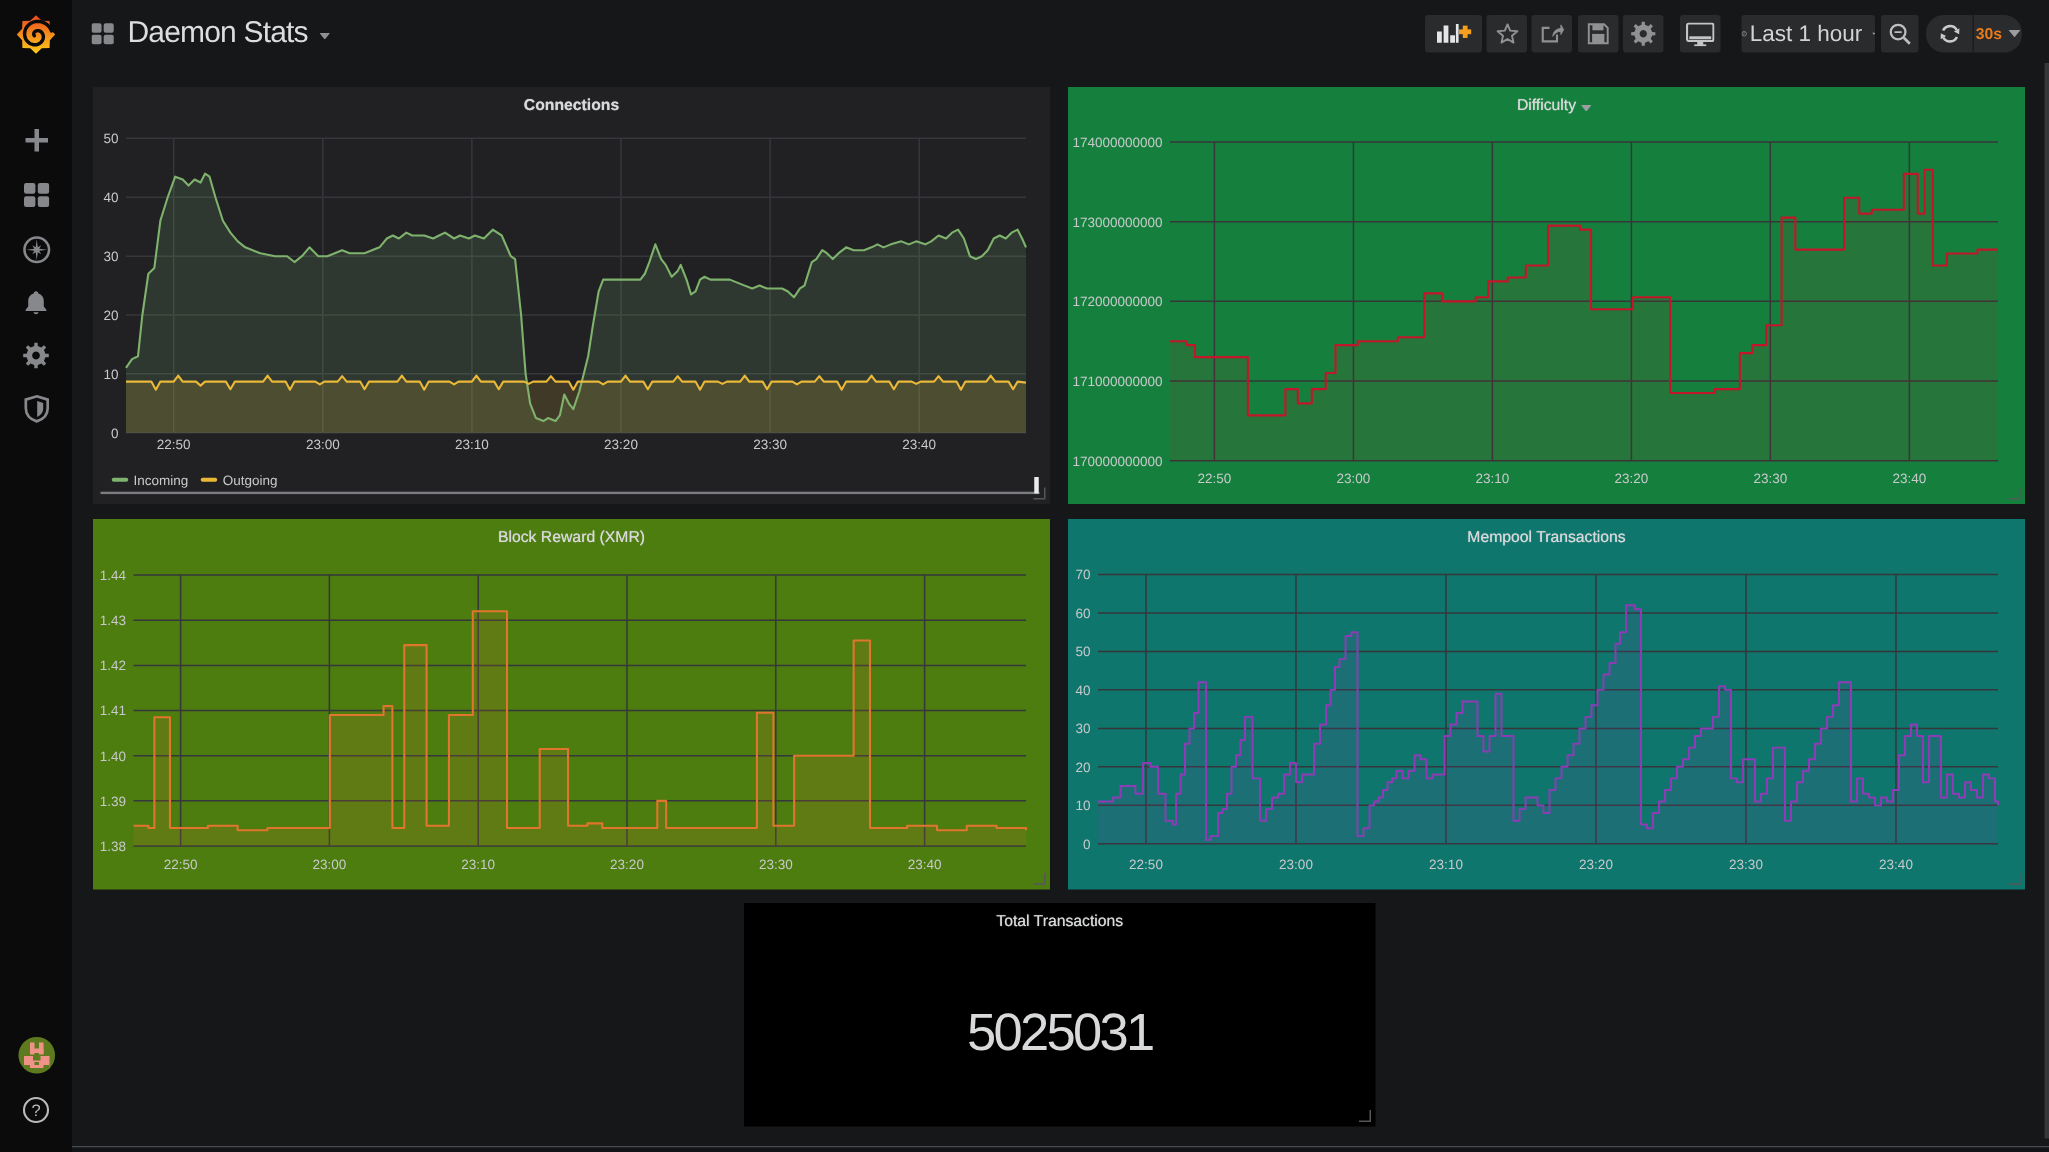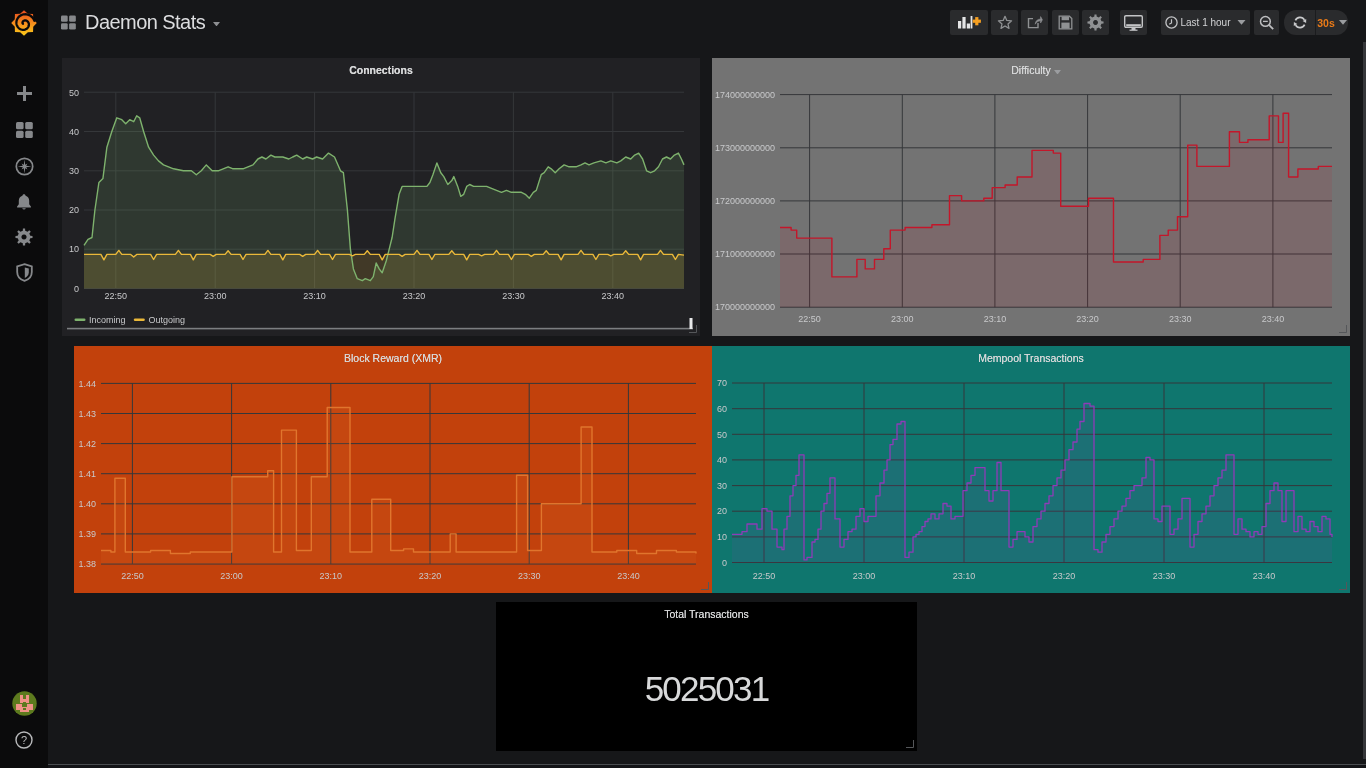--- a/index.html
+++ b/index.html
@@ -41,21 +41,21 @@
         <rect x="71.8" y="260.5" width="11" height="2.6" rx="1.3" fill="#EAB839"></rect>
         <text x="86.5" y="265">Outgoing</text>
       </g>
       <rect x="5" y="269.8" width="626" height="1.6" fill="#7c7e81"></rect>
       <rect x="627.5" y="260" width="3" height="11" fill="#e9eaeb"></rect>
     </svg>
     <svg width="10" height="10" style="position:absolute;right:2px;bottom:2px">
       <path d="M 1 8.5 L 8.5 8.5 L 8.5 1" fill="none" stroke="#55575a" stroke-width="1"></path>
     </svg>
   </div>
-<div style="position:absolute;left:712px;top:58px;width:638px;height:278px;background:#737373">
+<div style="position:absolute;left:712px;top:58px;width:638px;height:278px;background:#15803d">
     <div style="position:absolute;top:3.5px;left:0;width:100%;height:16px;display:flex;align-items:center;justify-content:center;font-size:10.5px;font-weight:400;color:#d8d9da;text-shadow:0 0 0.6px rgba(216,217,218,0.9)">Difficulty</div>
     <svg width="7" height="4.6" viewBox="0 0 7 4.6" style="position:absolute;left:342px;top:11.5px">
       <path d="M0 0 L7 0 L3.5 4.5 Z" fill="#9b9da0"></path>
     </svg>
     <svg width="638" height="278" viewBox="0 0 638 278" style="position:absolute;left:0;top:0">
       <g stroke="#35373a" stroke-width="1">
         <line x1="68" y1="249.2" x2="620" y2="249.2"></line>
         <line x1="68" y1="196" x2="620" y2="196"></line>
         <line x1="68" y1="142.9" x2="620" y2="142.9"></line>
         <line x1="68" y1="89.8" x2="620" y2="89.8"></line>
@@ -80,21 +80,21 @@
         <text x="282.9" y="263.7" text-anchor="middle">23:10</text>
         <text x="375.6" y="263.7" text-anchor="middle">23:20</text>
         <text x="468.2" y="263.7" text-anchor="middle">23:30</text>
         <text x="560.9" y="263.7" text-anchor="middle">23:40</text>
       </g>
     </svg>
     <svg width="10" height="10" style="position:absolute;right:2px;bottom:2px">
       <path d="M 1 8.5 L 8.5 8.5 L 8.5 1" fill="none" stroke="#55575a" stroke-width="1"></path>
     </svg>
   </div>
-<div style="position:absolute;left:74px;top:346px;width:638px;height:247px;background:#c2410c">
+<div style="position:absolute;left:62px;top:346px;width:638px;height:247px;background:#4d7c0f">
     <div style="position:absolute;top:3.5px;left:0;width:100%;height:16px;display:flex;align-items:center;justify-content:center;font-size:10.5px;font-weight:400;color:#d8d9da;text-shadow:0 0 0.6px rgba(216,217,218,0.9)">Block Reward (XMR)</div>
     <svg width="638" height="247" viewBox="0 0 638 247" style="position:absolute;left:0;top:0">
       <g stroke="#35373a" stroke-width="1">
         <line x1="27" y1="218" x2="622" y2="218"></line>
         <line x1="27" y1="187.9" x2="622" y2="187.9"></line>
         <line x1="27" y1="157.8" x2="622" y2="157.8"></line>
         <line x1="27" y1="127.7" x2="622" y2="127.7"></line>
         <line x1="27" y1="97.6" x2="622" y2="97.6"></line>
         <line x1="27" y1="67.5" x2="622" y2="67.5"></line>
         <line x1="27" y1="37.4" x2="622" y2="37.4"></line>
@@ -297,21 +297,21 @@
       <rect x="2.2" y="9.2" width="14.6" height="2" fill="#c4c5c7"></rect>
       <rect x="7.5" y="13" width="4" height="2" fill="#c4c5c7"></rect>
       <rect x="5.5" y="14.6" width="8" height="1.2" fill="#c4c5c7"></rect>
     </svg>
   </div>
 <div style="position:absolute;left:1161px;top:10px;width:89px;height:25px;background:#2a2b2d;border-radius:2px;display:flex;align-items:center;justify-content:center">
     <svg width="13" height="13" viewBox="0 0 13 13">
       <circle cx="6.5" cy="6.5" r="5.6" fill="none" stroke="#c4c5c7" stroke-width="1.3"></circle>
       <path d="M6.5 3.2 L6.5 6.9 L4.2 8.2" fill="none" stroke="#c4c5c7" stroke-width="1.2"></path>
     </svg>
-    <span style="margin-left:2px;font-size:10px;color:#d2d3d5;white-space:nowrap">Last 1 hour</span>
+    <span style="margin-left:2px;font-size:15px;color:#d2d3d5;white-space:nowrap">Last 1 hour</span>
     <svg width="9" height="5" viewBox="0 0 9 5" style="margin-left:6px">
       <path d="M0.5 0 L8.5 0 L4.5 4.8 Z" fill="#9b9da0"></path>
     </svg>
   </div>
 <div style="position:absolute;left:1254px;top:10px;width:25px;height:25px;background:#2a2b2d;border-radius:2px;display:flex;align-items:center;justify-content:center">
     <svg width="16" height="16" viewBox="0 0 16 16">
       <circle cx="6.4" cy="6.4" r="4.9" fill="none" stroke="#bdbec0" stroke-width="1.5"></circle>
       <line x1="4" y1="6.4" x2="8.8" y2="6.4" stroke="#bdbec0" stroke-width="1.3"></line>
       <line x1="10.2" y1="10.2" x2="14.2" y2="14.2" stroke="#bdbec0" stroke-width="1.8"></line>
     </svg>

